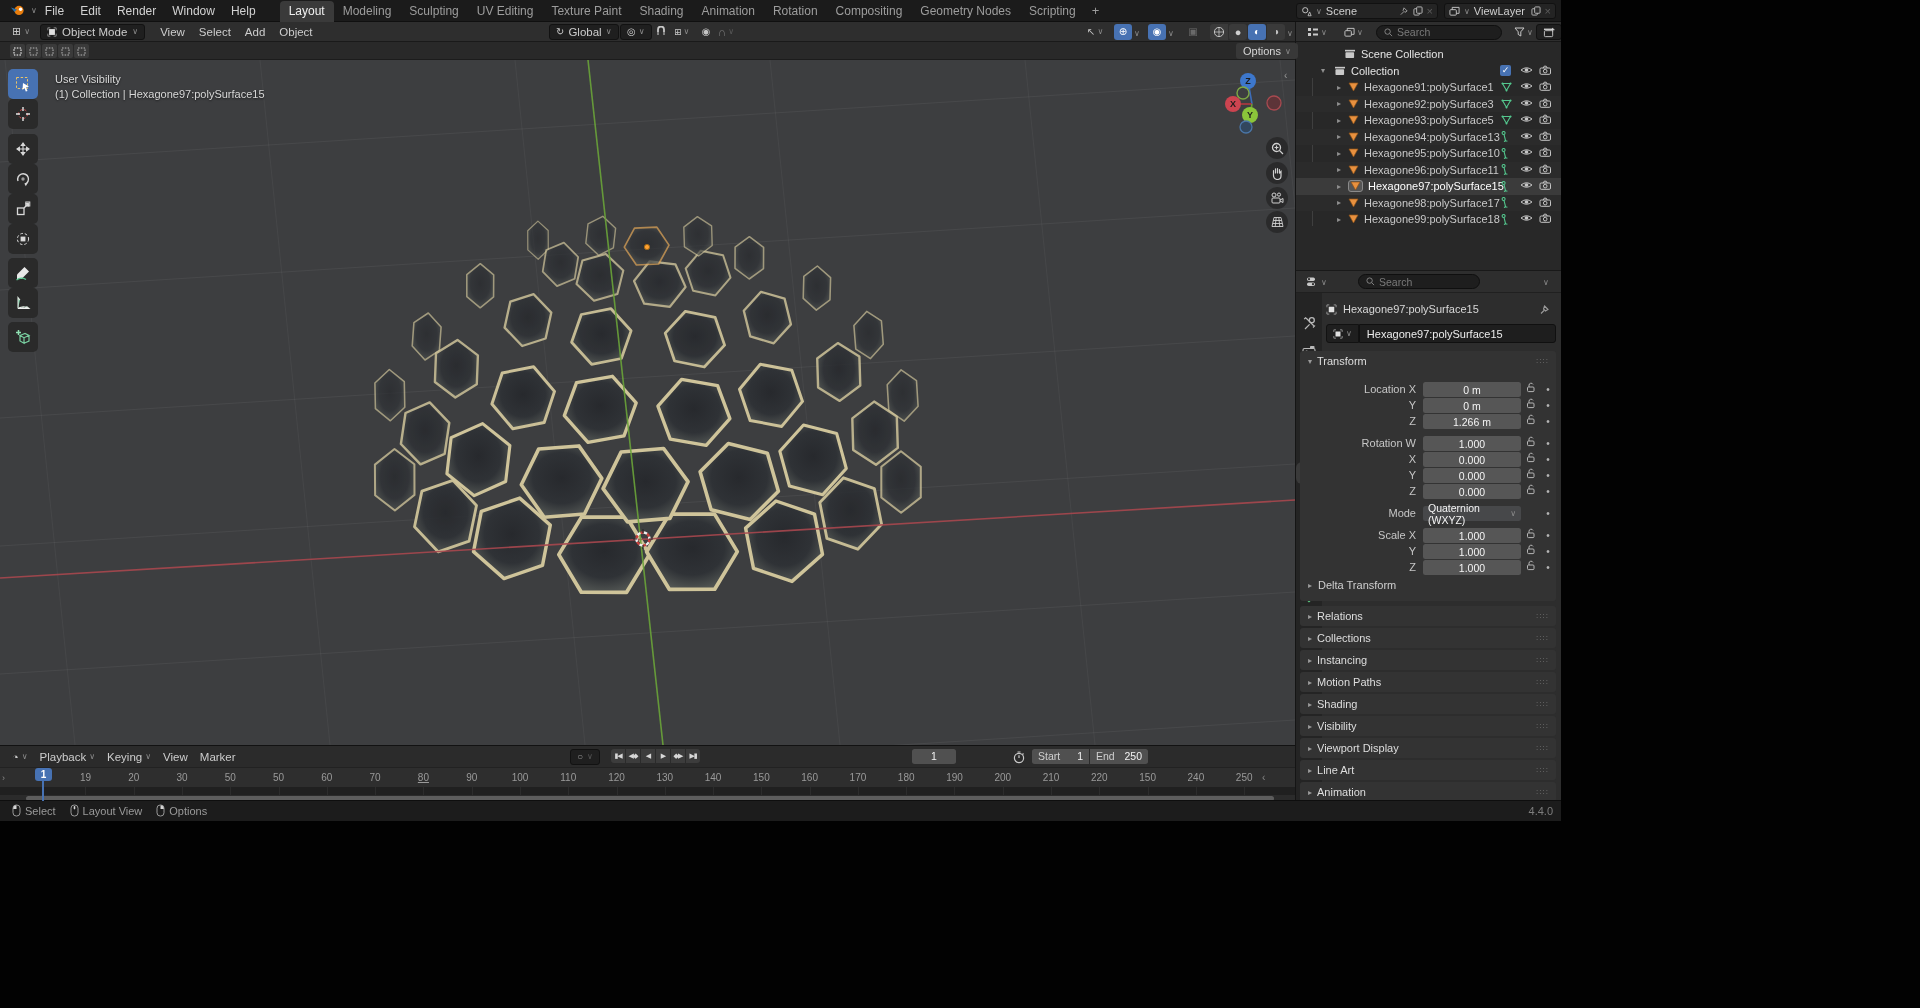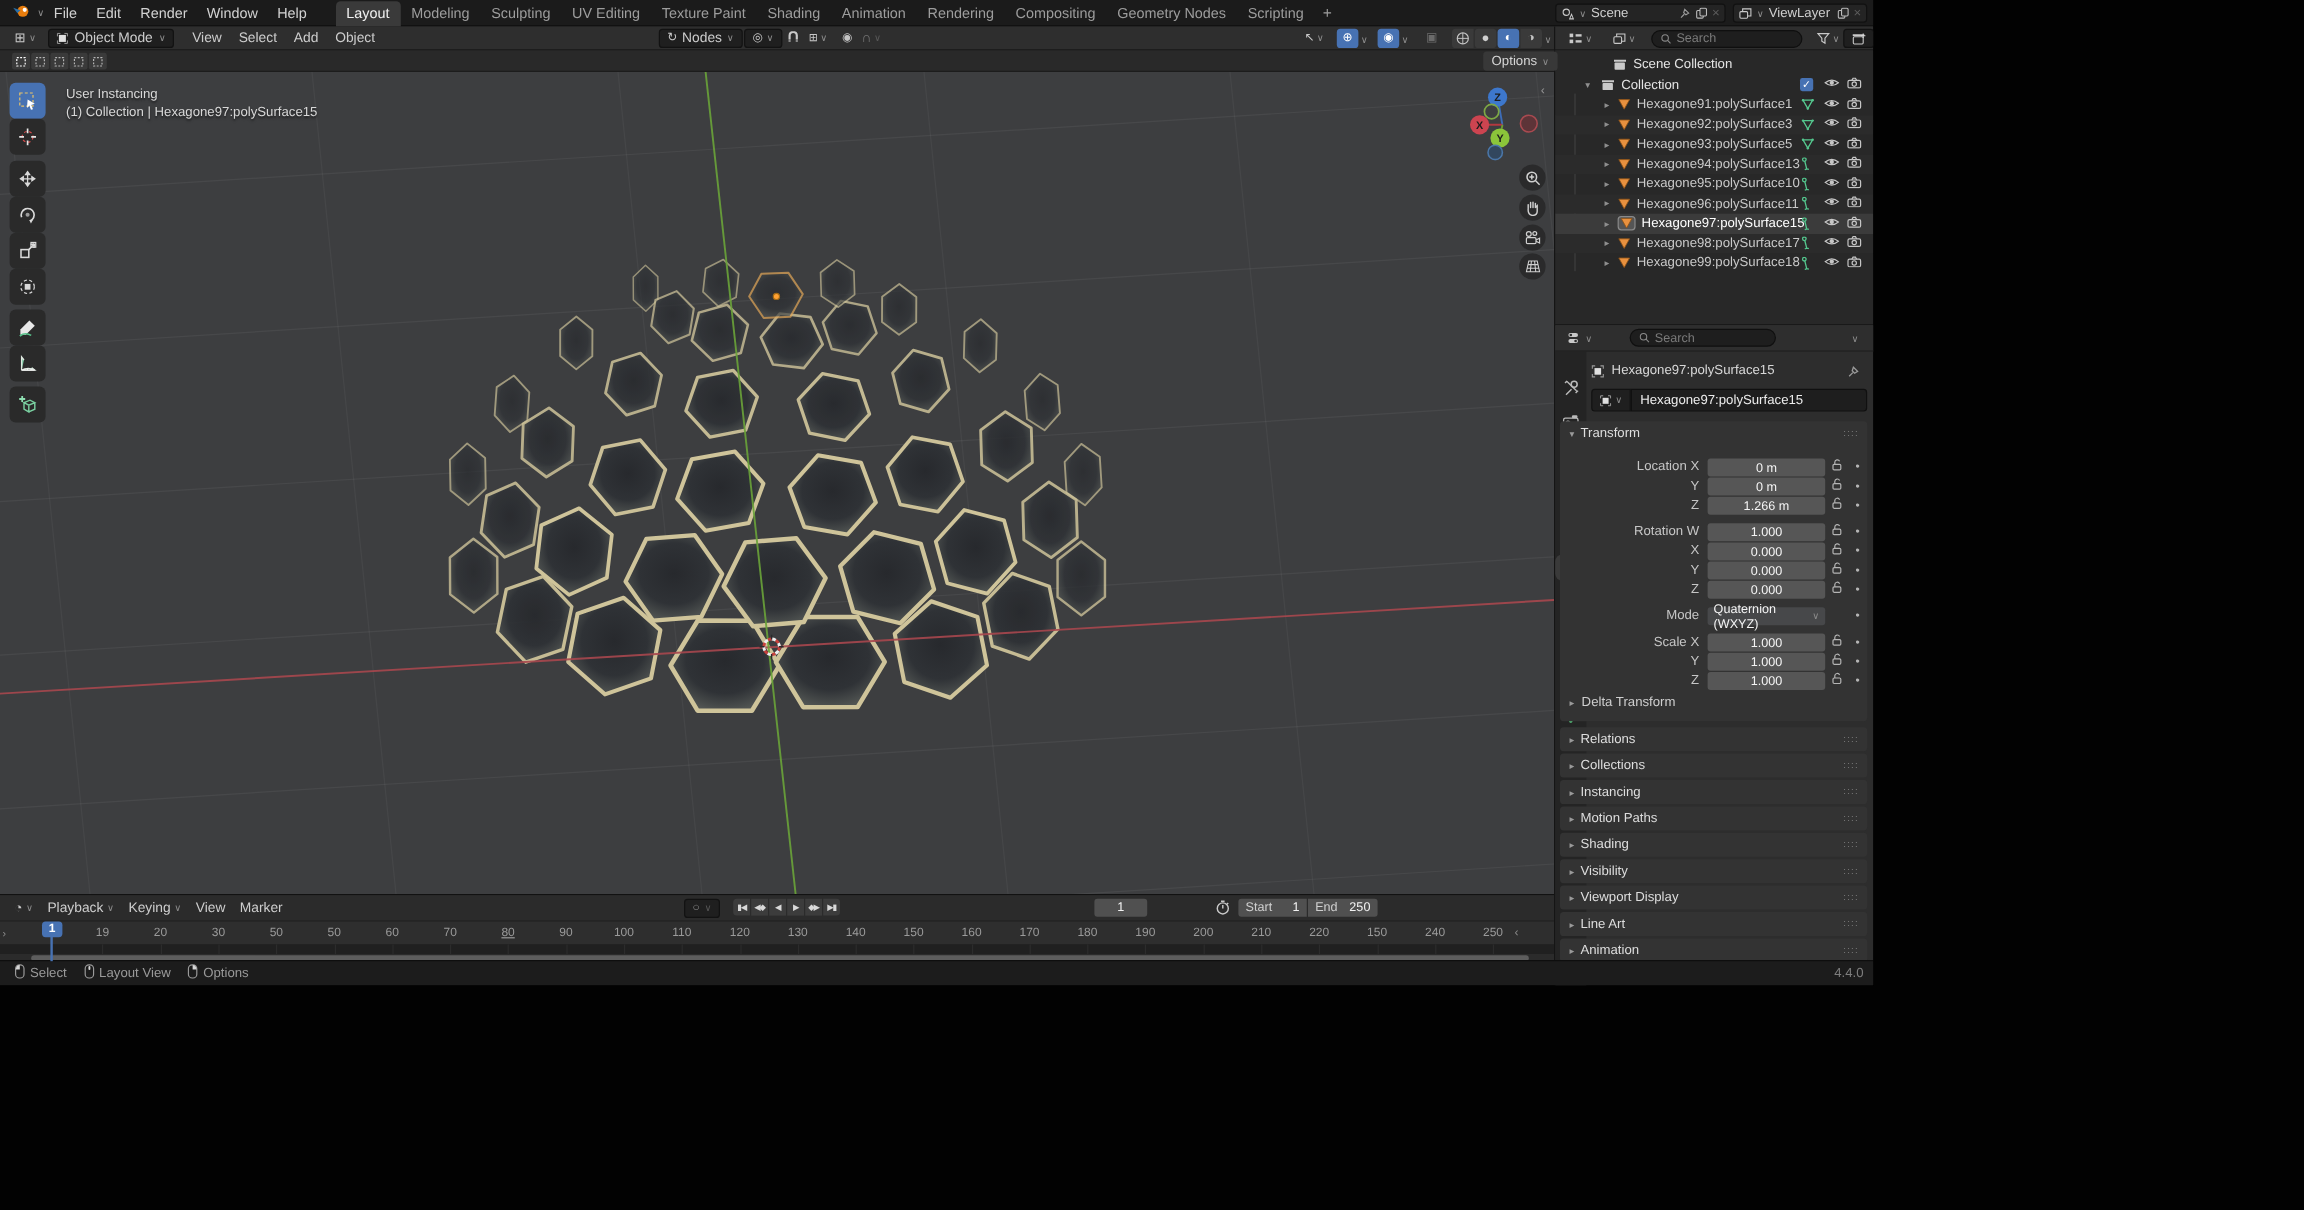--- a/index.html
+++ b/index.html
@@ -90,21 +90,21 @@
         </span>
       <span style="width:16px;"></span>
       <span id="workspace-tabs" style="display:flex;">
           <span class="wtab active">Layout</span>
           <span class="wtab">Modeling</span>
           <span class="wtab">Sculpting</span>
           <span class="wtab">UV Editing</span>
           <span class="wtab">Texture Paint</span>
           <span class="wtab">Shading</span>
           <span class="wtab">Animation</span>
-          <span class="wtab">Rendering</span>
+          <span class="wtab">Rotation</span>
           <span class="wtab">Compositing</span>
           <span class="wtab">Geometry Nodes</span>
           <span class="wtab">Scripting</span>
         </span>
       <span class="plus-tab">+</span>
 
       <div class="idpill" style="left:1296px;width:142px;">
         <svg width="11" height="11" viewBox="0 0 13 13">
             <circle cx="5" cy="5" r="3.1" fill="none" stroke="#c9c9c9" stroke-width="1.1"></circle>
             <path d="M8.3 11.5 L10.2 7 L12 11.5 Z" fill="none" stroke="#c9c9c9" stroke-width="1"></path>
@@ -150,21 +150,21 @@
       </span>
       <span id="vheader-menus" style="display:flex;margin-left:8px;">
           <span class="hmenu">View</span>
           <span class="hmenu">Select</span>
           <span class="hmenu">Add</span>
           <span class="hmenu">Object</span>
         </span>
 
       <span class="hbtn pill" style="position:absolute;left:549px;gap:4px;">
         <span style="color:#c9c9c9;font-size:10px;">↻</span>
-          <span>Nodes</span>
+          <span>Global</span>
           <span class="chev">∨</span>
       </span>
       <span class="hbtn pill" style="position:absolute;left:620px;gap:3px;">
           <span style="font-size:10px;">◎</span>
           <span class="chev">∨</span>
         </span>
       <span class="iconbtn" style="position:absolute;left:652px;">
         <svg width="10" height="11" viewBox="0 0 10 11">
             <path d="M2 6.5 V3.5 a3 3 0 0 1 6 0 V6.5" fill="none" stroke="#c9c9c9" stroke-width="1.8"></path>
             <path d="M2 6.5 V9 M8 6.5 V9" stroke="#8a8a8a" stroke-width="1.8"></path>
@@ -908,21 +908,21 @@
         <g id="markersg">
             <g>
               <circle cx="643" cy="479" r="6.5" fill="none" stroke="#c8403c" stroke-width="2.4" stroke-dasharray="3.4 3.4"></circle>
               <circle cx="643" cy="479" r="6.5" fill="none" stroke="#efefef" stroke-width="2.4" stroke-dasharray="3.4 3.4" stroke-dashoffset="3.4"></circle>
               <path d="M643 469 V473 M643 485 V489 M633 479 H637 M649 479 H653" stroke="#2a2a2a" stroke-width="1.2"></path>
             </g>
             <circle cx="647" cy="187" r="2.6" fill="#ffa133" stroke="#a36a15"></circle>
           </g>
       </svg>
 
-      <div class="ovl abs" style="left:55px;top:13px;">User Instancing</div>
+      <div class="ovl abs" style="left:55px;top:13px;">User Visibility</div>
       <div class="ovl abs" style="left:55px;top:28px;">(1) Collection | Hexagone97:polySurface15</div>
 
       <div class="toolcol" id="toolbar">
           <div class="tbtn active" style="top:9px;">
             <svg width="16" height="16" viewBox="0 0 16 16">
               <rect x="1.5" y="1.5" width="11" height="11" fill="none" stroke="#e9c46a" stroke-dasharray="2.4 1.8"></rect>
               <path d="M8 7 L14 10.5 L11 11.5 L12.5 15 L10.8 15.5 L9.5 12 L7.5 14 Z" fill="#fff"></path>
             </svg>
           </div>
           <div class="tbtn" style="top:39px;">

